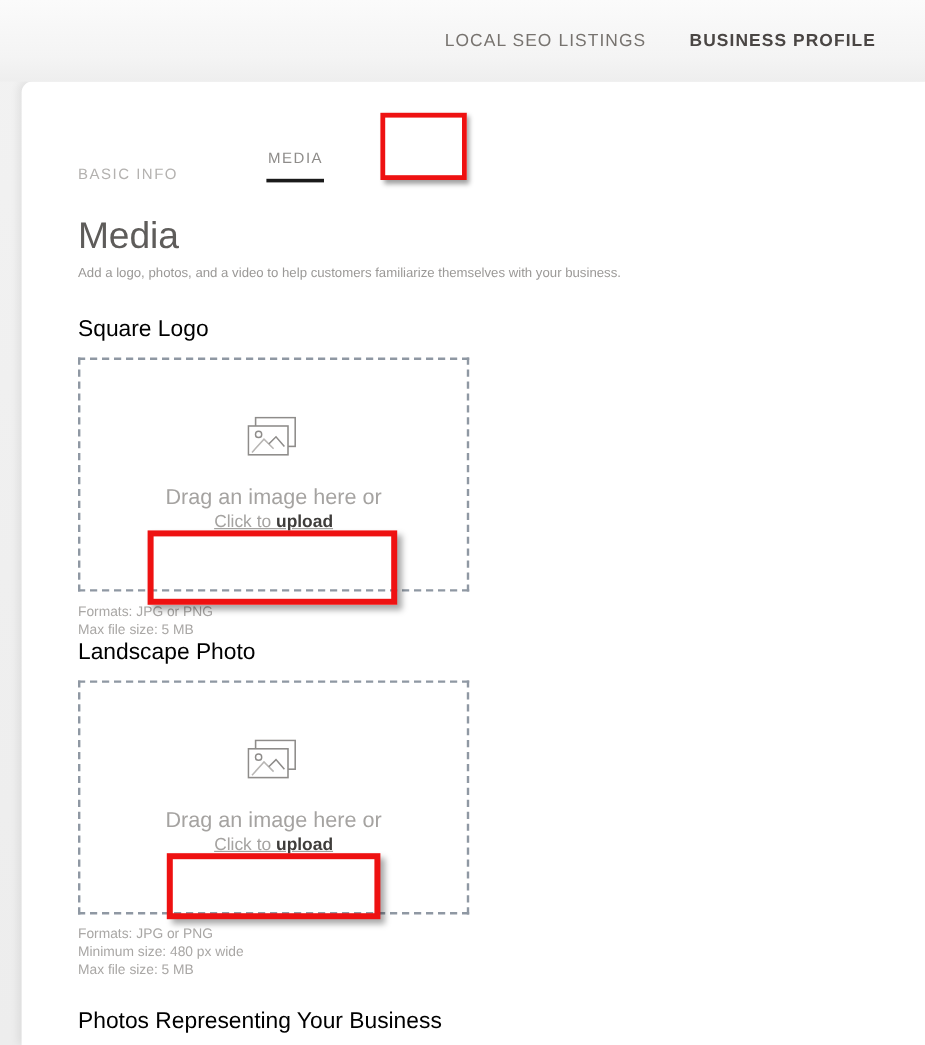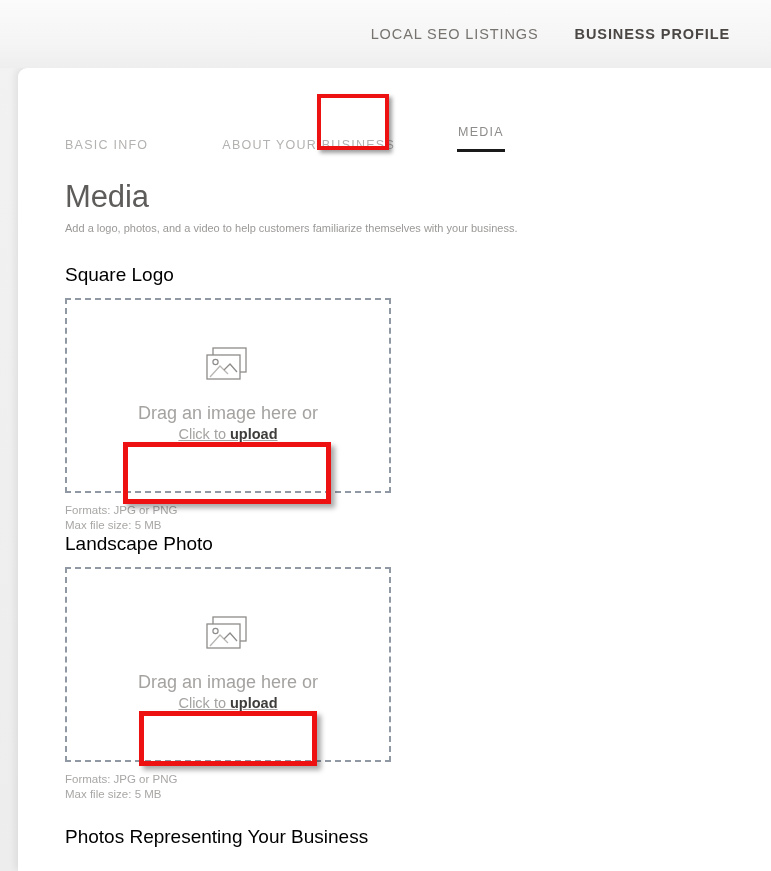--- a/index.html
+++ b/index.html
@@ -207,21 +207,20 @@
 <div class="top-nav">
   <div class="nav-tab">LOCAL SEO LISTINGS</div>
   <div class="nav-tab active">BUSINESS PROFILE</div>
 </div>
 
 <div class="card">
   <div class="card-inner">
 
     <div class="sub-tabs">
       <div class="sub-tab spacer-1">BASIC INFO</div>
-      <div class="sub-tab spacer-2">ABOUT YOUR BUSINESS</div>
       <div class="sub-tab active">
         <span>MEDIA</span>
         <span class="tab-underline"></span>
       </div>
       <div class="annot-media"></div>
     </div>
 
     <h1 class="page-title">Media</h1>
     <div class="page-subtitle">Add a logo, photos, and a video to help customers familiarize themselves with your business.</div>
 
@@ -263,20 +262,21 @@
               <path d="M18 23 L24 17 L31 25" fill="none" stroke="#8e8c8a" stroke-width="1.3"></path>
             </svg>
           </span>
           <div class="dz-line1">Drag an image here or</div>
           <div class="dz-line2">
             <span>Click to </span><b>upload</b>
           </div>
         </div>
         <div class="caption">
           <div>Formats: JPG or PNG</div>
+          <div>Minimum size: 480 px wide</div>
           <div>Max file size: 5 MB</div>
         </div>
         <div class="annot-caption annot-land"></div>
       </div>
     </div>
 
     <div class="grid row-2">
       <div class="upload-block full">
         <h2 class="block-title">Photos Representing Your Business</h2>
 

